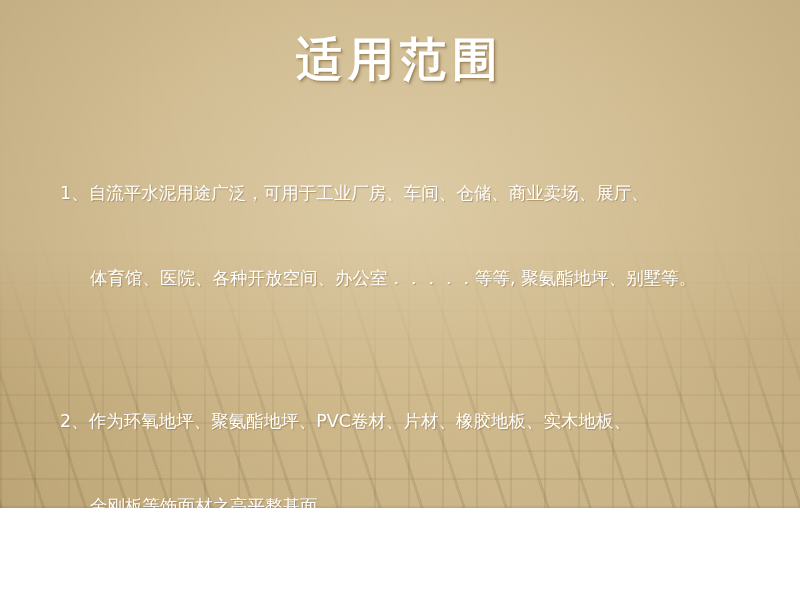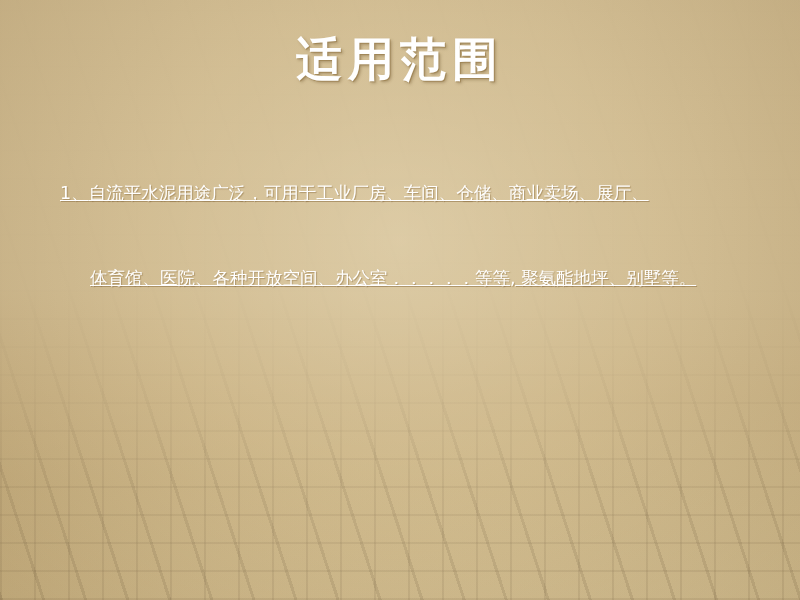--- a/index.html
+++ b/index.html
@@ -8,21 +8,21 @@
   }
   body {
     width: 800px;
     height: 600px;
     overflow: hidden;
     font-family: "DejaVu Sans", "Liberation Sans", sans-serif;
   }
   .slide {
     position: relative;
     width: 800px;
-    height: 600px;
+    height: 508px;
     background: #0f172a;
     overflow: hidden;
   }
   
   .bg-photo {
     position: absolute;
     inset: 0;
     background:
       repeating-linear-gradient(90deg,
         rgba(120,100,70,0.18) 0px,
@@ -99,21 +99,20 @@
     font-size: 17.5px;
     line-height: 1.62;
     text-shadow: 1px 1px 1px rgba(140,112,65,0.55);
   }
   .item {
     margin: 0 0 2px 0;
     white-space: pre-wrap;
   }
   .item .line {
     display: block;
-    text-decoration: underline;
   }
   .item .line.indent {
     padding-left: 30px;
   }
 </style>
 </head>
 <body>
 
 <div class="slide">
   <div class="bg-photo"></div>
@@ -123,20 +122,24 @@
   <div class="content">
     <div class="slide-title">适用范围</div>
 
     <div class="body-list">
 
       <div class="item">
         <span class="line"><span>1、</span><span>自流平水泥用途广泛，可用于工业厂房、车间、仓储、商业卖场、展厅、</span></span>
         <span class="line indent">体育馆、医院、各种开放空间、办公室．．．．．等等, 聚氨酯地坪、别墅等。</span>
       </div>
 
+      <div class="item">
+        <span class="line"><span>2、</span><span>作为环氧地坪、聚氨酯地坪、PVC卷材、片材、橡胶地板、实木地板、</span></span>
+        <span class="line indent">金刚板等饰面材之高平整基面。</span>
+      </div>
 
       <div class="item">
         
       </div>
 
     </div>
   </div>
 </div>
 
 </body></html>

